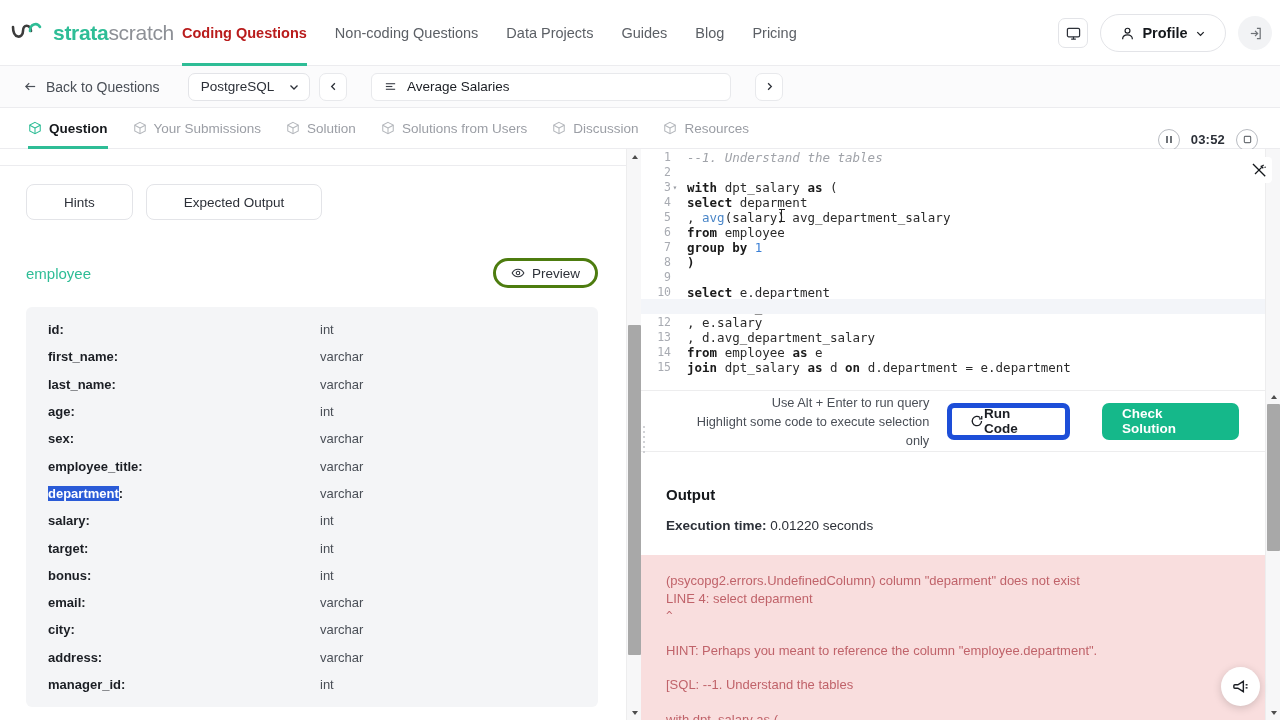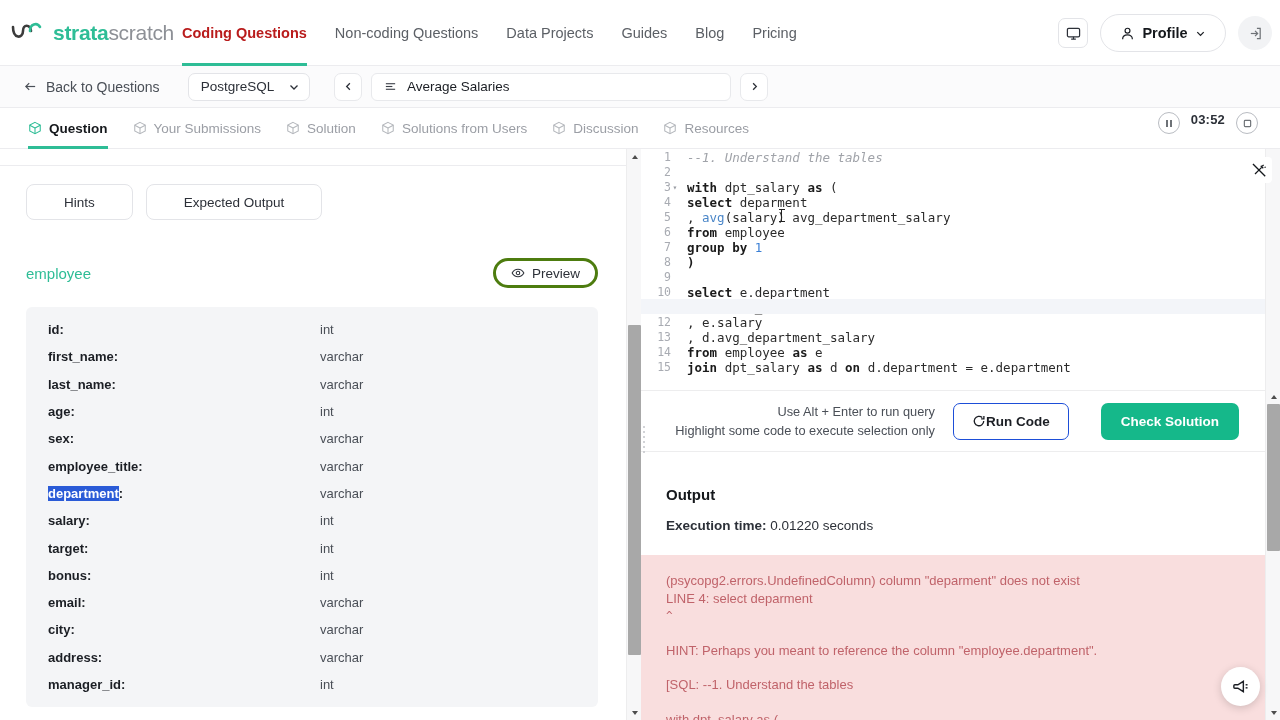--- a/index.html
+++ b/index.html
@@ -64,21 +64,21 @@
   .back-link {
     display: flex; align-items: center; gap: 9px; margin-left: 24px;
     font-size: 14px; color: #4a4f57; cursor: pointer;
   }
   .lang-select {
     margin-left: 28px; width: 122px; height: 28px; background: #fff;
     border: 1px solid #e3e4e8; border-radius: 7px;
     display: flex; align-items: center; justify-content: space-between;
     padding: 0 9px 0 12px; font-size: 13.5px; color: #2c3038; cursor: pointer;
   }
-  .qnav { position: absolute; left: 334px; display: flex; align-items: center; gap: 9px; }
+  .qnav { position: absolute; left: 319px; display: flex; align-items: center; gap: 24px; }
   .arrow-btn {
     width: 28px; height: 28px; border: 1px solid #e8e9ec; border-radius: 7px;
     background: #fff; display: flex; align-items: center; justify-content: center;
     cursor: pointer; color: #2c3038;
   }
   .qtitle {
     width: 360px; height: 28px; background: #fff; border: 1px solid #e8e9ec;
     border-radius: 6px; display: flex; align-items: center; gap: 10px;
     padding: 0 12px; font-size: 13.5px; color: #1b1e24; cursor: pointer;
   }
@@ -93,22 +93,22 @@
     font-size: 13.5px; color: #9b9ea5; margin-right: 25px; cursor: pointer;
     position: relative; white-space: nowrap;
   }
   .tab:first-child { margin-left: 28px; }
   .tab.active { color: #15181c; font-weight: 700; }
   .tab.active::after {
     content: ""; position: absolute; left: 0; right: 0; bottom: 0;
     height: 2.5px; background: #2ebd96;
   }
   .timer-wrap {
-    position: absolute; right: 22px; top: 4px; height: 41px;
-    display: flex; gap: 11px;
+    position: absolute; right: 22px; top: 11px; height: 41px;
+    display: flex; align-items: center; gap: 11px;
   }
   .timer-circle {
     width: 22px; height: 22px; border: 1.3px solid #b9bcc2; border-radius: 50%;
     display: flex; align-items: center; justify-content: center; cursor: pointer;
   }
   .timer-text { font-size: 13px; color: #2c3038; font-weight: 600; letter-spacing: .2px; }
 
   
   .left-panel {
     position: absolute; top: 149px; left: 0; width: 626px; height: 571px;
@@ -196,21 +196,21 @@
     position: absolute; left: 0; right: 0; top: 229px; height: 12px;
     text-align: center; color: #b4b7bd; font-size: 12px; letter-spacing: 3px;
   }
   .run-bar {
     position: absolute; top: 241px; left: 0; right: 0; height: 62px;
     background: #fff; border-top: 1px solid #ededee; border-bottom: 1px solid #ededee;
     display: flex; align-items: center; justify-content: flex-end; padding-right: 41px;
   }
   .run-hint { text-align: right; font-size: 12.8px; color: #4a4f57; line-height: 19px; margin-right: 18px; margin-left: 32px; }
   .btn-run {
-    height: 37px; padding: 0 18px; border: 1px solid #1d4ed8; border-radius: 7px;
+    height: 37px; padding: 0 18px; border: 5px solid #1d4ed8; border-radius: 7px;
     background: #fff; display: flex; align-items: center; gap: 0;
     font-size: 13.5px; font-weight: bold; color: #1b1e24; cursor: pointer; margin-right: 12px;
   }
   .btn-check {
     height: 37px; padding: 0 20px; border-radius: 7px; background: #15b88a;
     display: flex; align-items: center; font-size: 13.5px; font-weight: bold;
     color: #fff; cursor: pointer; border: none; margin-left: 20px;
   }
   .out-sec { position: absolute; top: 303px; left: 0; right: 0; }
   .out-title { font-size: 15px; font-weight: bold; color: #15181c; padding: 34px 0 0 25px; }

